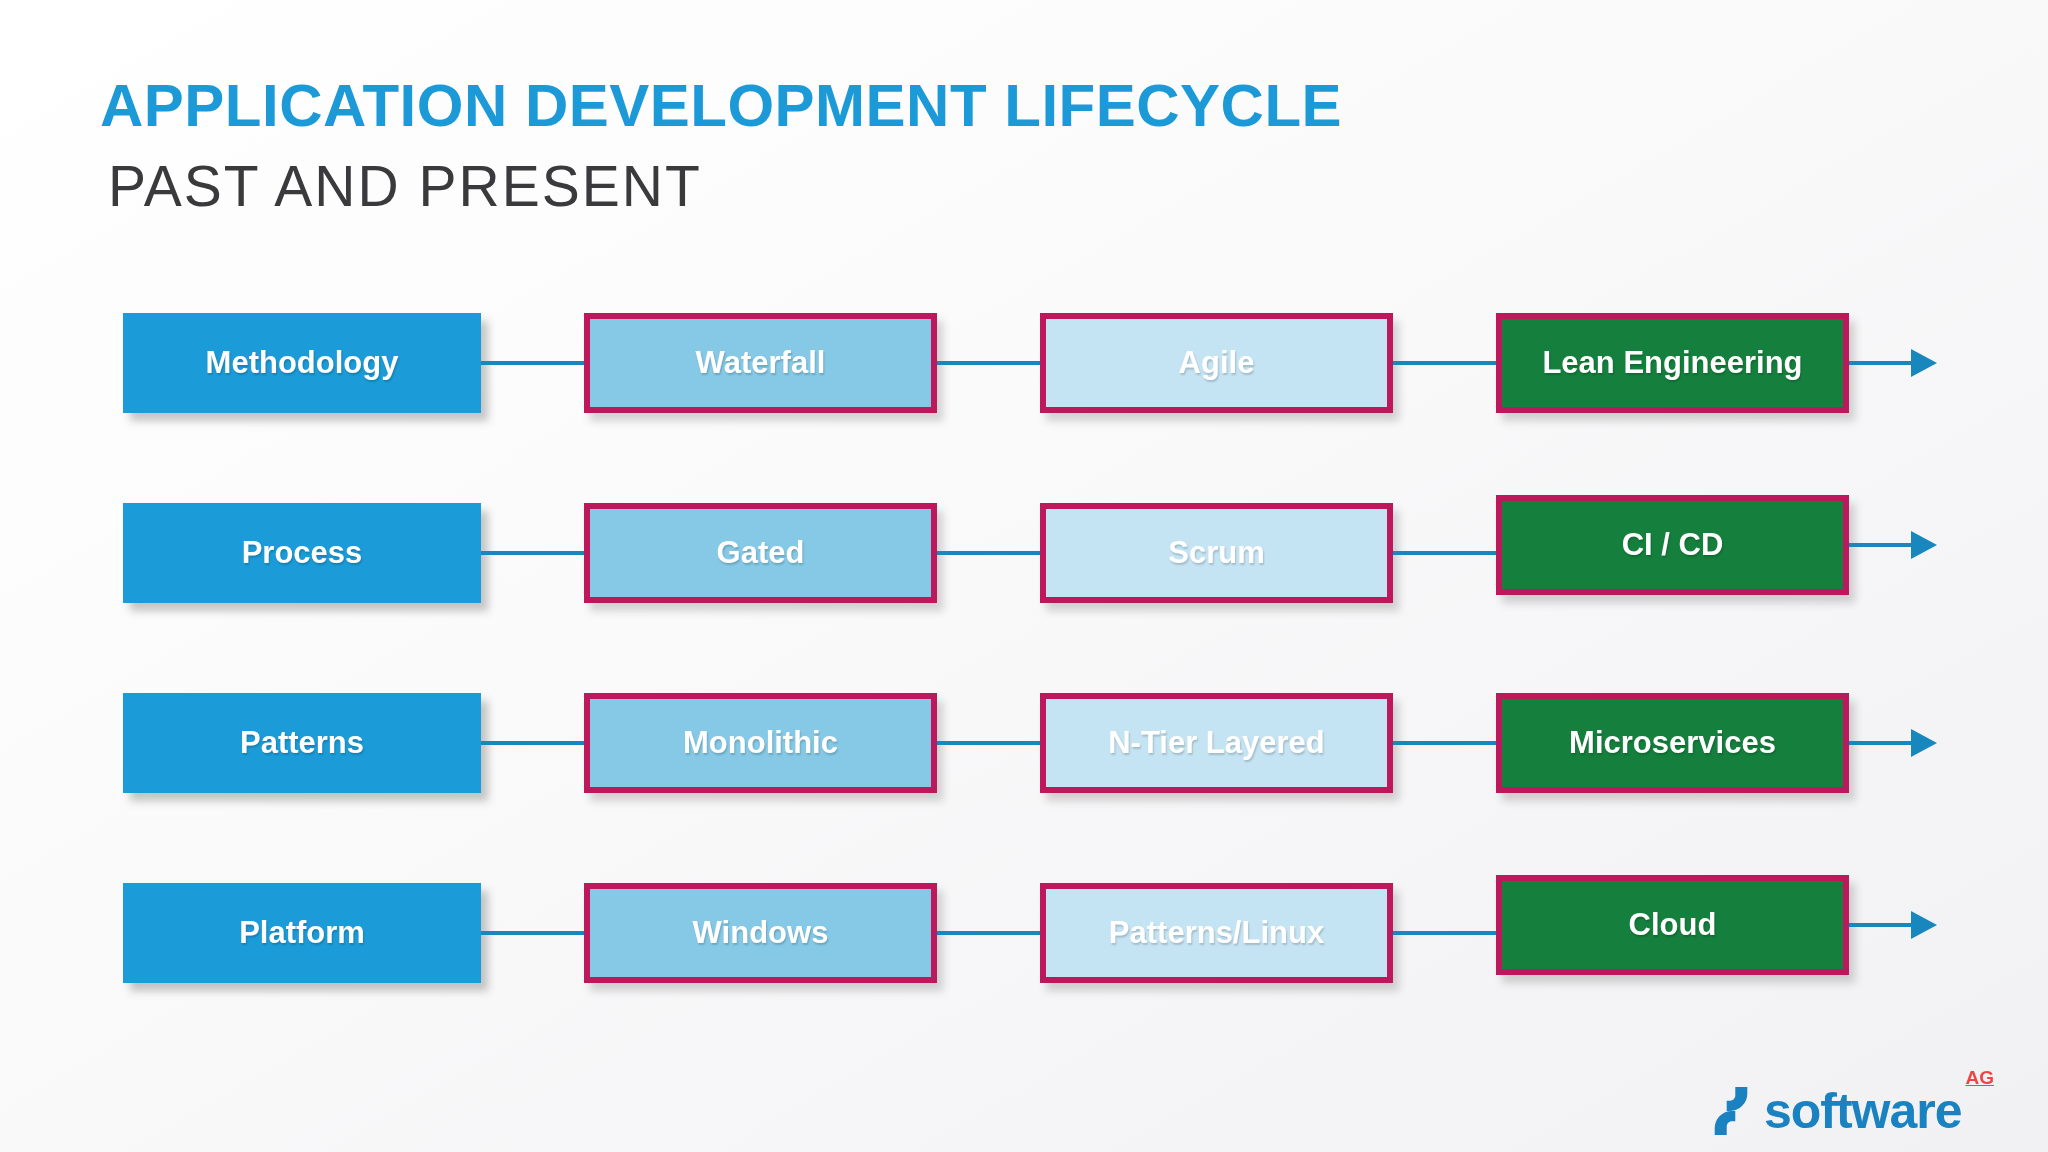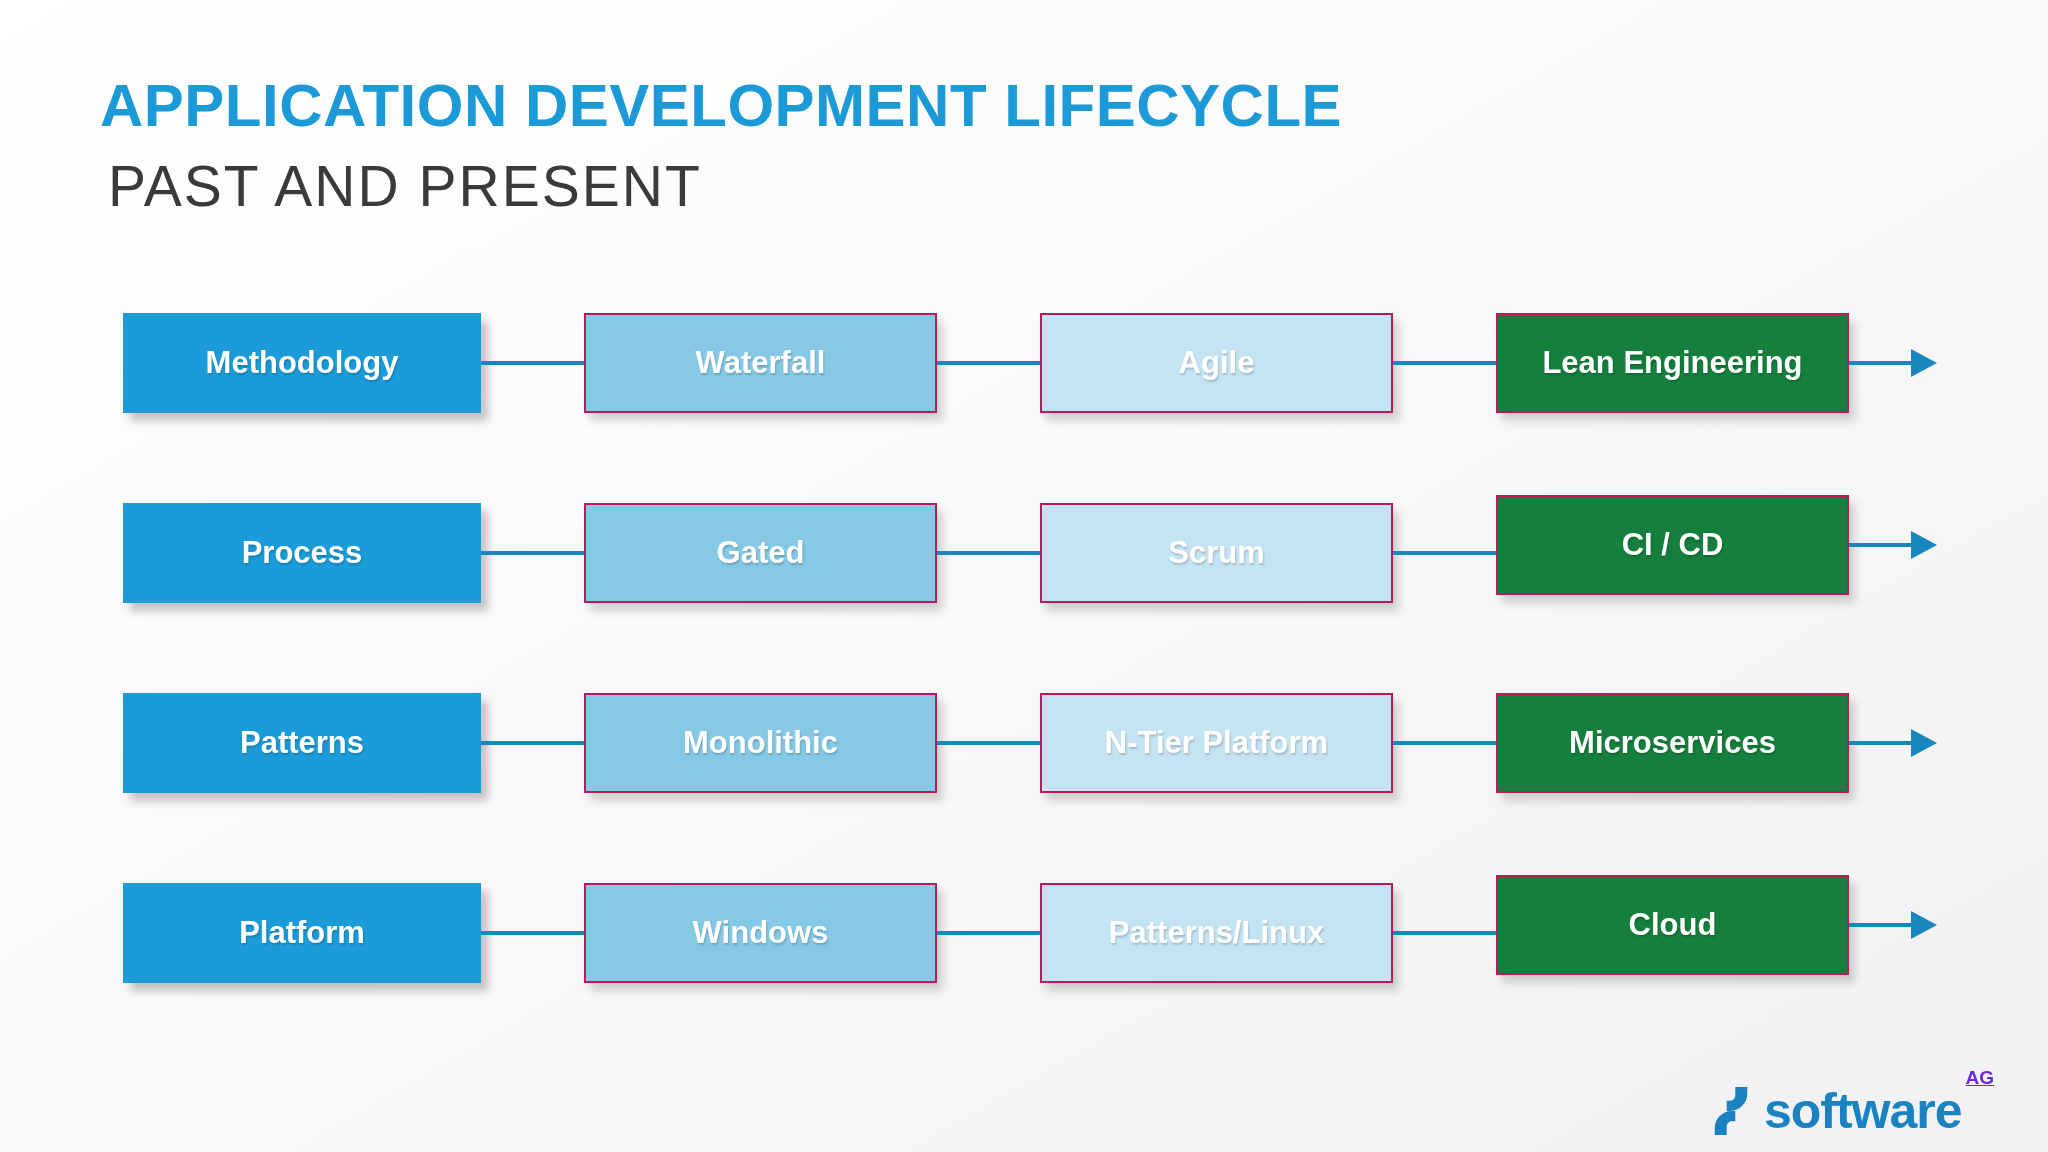--- a/index.html
+++ b/index.html
@@ -29,21 +29,21 @@
     display:flex;align-items:center;justify-content:center;
     color:#ffffff;font-weight:bold;font-size:31px;
     text-shadow:1px 2px 2px rgba(0,0,0,0.18);
     flex:0 0 auto;
   }
   .cat{
     width:358px;background:#1b9cd8;
     box-shadow:7px 8px 8px rgba(70,70,70,0.30);
   }
   .stage{
-    width:353px;border:2px solid #be185d;
+    width:353px;border:6px solid #be185d;
     box-shadow:6px 8px 8px rgba(70,70,70,0.22);
   }
   .s1{background:#85c9e6;}
   .s2{background:#c5e4f3;}
   .s3{background:#15803d;}
   .row:nth-child(2) .s3,.row:nth-child(4) .s3{transform:translateY(-8px);}
   .conn{width:103px;height:4px;background:#1787be;flex:0 0 auto;}
   .arrow{display:flex;align-items:center;flex:0 0 auto;}
   .arrow .shaft{width:62px;height:4px;background:#1787be;}
   .arrow .head{
@@ -57,21 +57,21 @@
   
   .logo{
     position:absolute;right:58px;bottom:16px;
     display:flex;align-items:center;gap:14px;
   }
   .logo .wordmark{
     font-size:50px;font-weight:bold;color:#1a82c0;
     letter-spacing:-1px;line-height:1;
   }
   .logo .ag{
-    font-size:19px;font-weight:bold;color:#6d28d9;
+    font-size:19px;font-weight:bold;color:#ef4444;
     vertical-align:top;position:relative;top:-18px;left:4px;letter-spacing:0;text-decoration:underline;
   }
 </style>
 </head>
 <body>
 
 <div class="header">
   <h1 class="title">APPLICATION DEVELOPMENT LIFECYCLE</h1>
   <h2 class="subtitle">PAST AND PRESENT</h2>
 </div>
@@ -104,21 +104,21 @@
         <span class="shaft"></span>
         <span class="head"></span>
       </div>
   </div>
 
   <div class="row">
     <div class="box cat">Patterns</div>
     <div class="conn"></div>
     <div class="box stage s1">Monolithic</div>
     <div class="conn"></div>
-    <div class="box stage s2">N-Tier Platform</div>
+    <div class="box stage s2">N-Tier Layered</div>
     <div class="conn"></div>
     <div class="box stage s3">Microservices</div>
     <div class="arrow">
         <span class="shaft"></span>
         <span class="head"></span>
       </div>
   </div>
 
   <div class="row">
     <div class="box cat">Platform</div>

